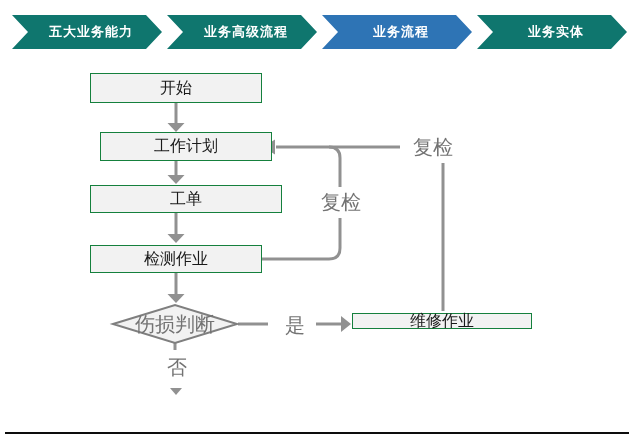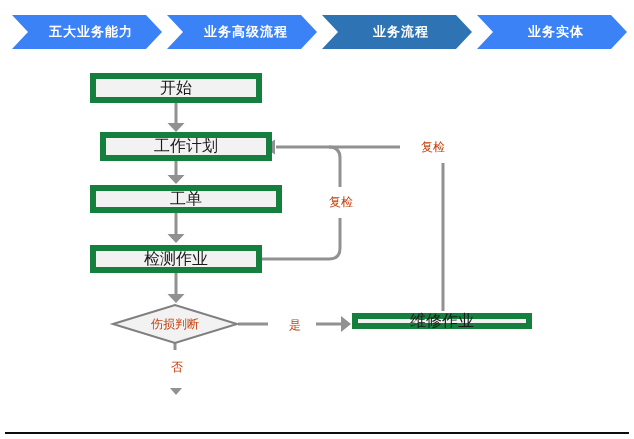--- a/index.html
+++ b/index.html
@@ -7,36 +7,36 @@
     position:relative;width:634px;height:439px;background:#ffffff;overflow:hidden;
     font-family:"DejaVu Sans","Liberation Sans",sans-serif;
   }
   
   .chevron-bar{
     position:absolute;left:12px;top:15px;width:615px;height:34px;
     display:flex;gap:5px;
   }
   .chev{
     flex:1 1 0;display:flex;align-items:center;justify-content:center;
-    background:#3b82f6;color:#ffffff;font-size:13px;font-weight:bold;
+    background:#0f766e;color:#ffffff;font-size:13px;font-weight:bold;
     letter-spacing:1px;padding-left:8px;white-space:nowrap;
     clip-path:polygon(0 0, calc(100% - 16px) 0, 100% 50%, calc(100% - 16px) 100%, 0 100%, 16px 50%);
     cursor:default;
   }
   .chev.active{background:#2E74B5;}
   
   .node{
     position:absolute;box-sizing:border-box;
-    background:#f2f2f2;border:6px solid #15803d;
+    background:#f2f2f2;border:1px solid #15803d;
     display:flex;align-items:center;justify-content:center;
     font-size:16px;color:#1a1a1a;
   }
   .flow-label{
     position:absolute;display:flex;align-items:center;justify-content:center;
-    font-size:12px;color:#c2410c;text-align:center;background:transparent;
+    font-size:20px;color:#737373;text-align:center;background:transparent;
   }
   .wires{position:absolute;left:0;top:0;}
   .bottom-rule{
     position:absolute;left:5px;right:5px;top:432px;height:2px;background:#0d0d0d;
   }
 </style>
 </head>
 <body>
 
 <div class="stage">

